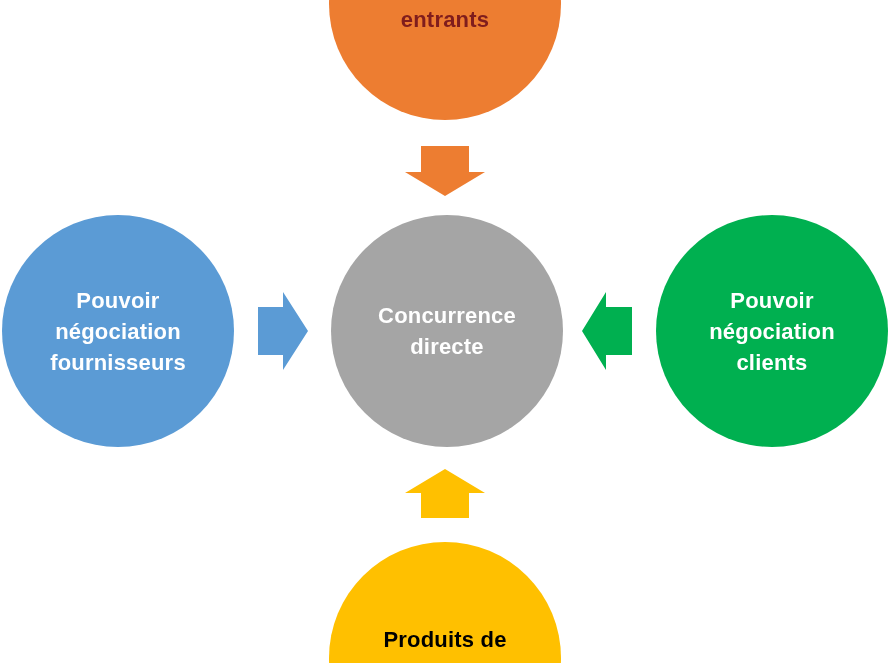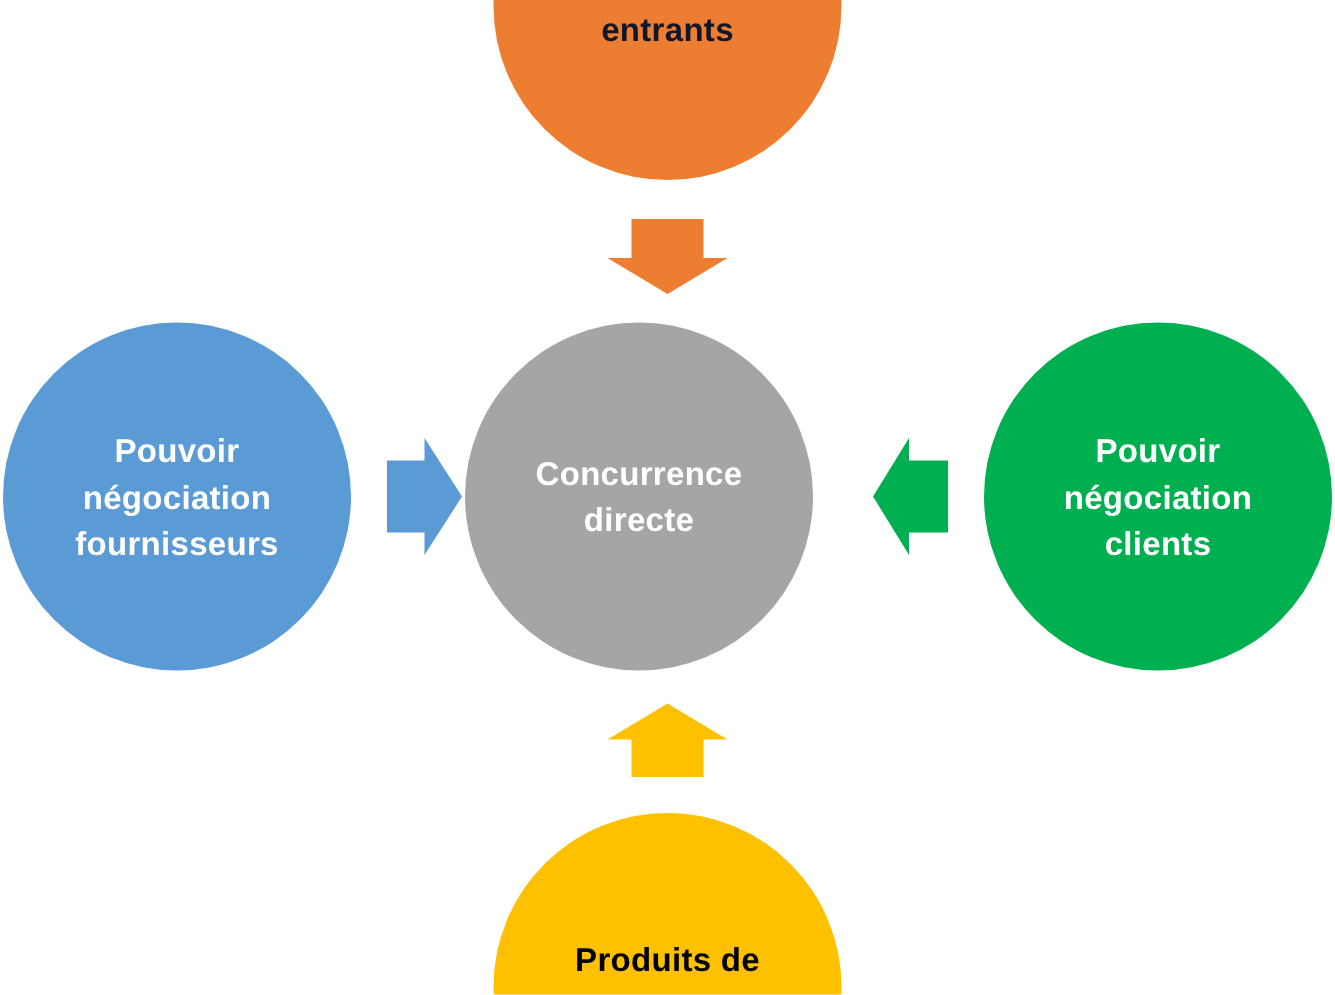--- a/index.html
+++ b/index.html
@@ -34,21 +34,21 @@
       box-sizing: border-box;
     }
     .circle .label {
       color: #ffffff;
       font-weight: bold;
       font-size: 22px;
       line-height: 31px;
       white-space: pre-line;
       letter-spacing: 0.2px;
     }
-    #c-center { left: 310px; top: 215px; align-items: center; }
+    #c-center { left: 331px; top: 215px; align-items: center; }
     #c-left   { left: 2px;   top: 215px; }
     #c-right  { left: 656px; top: 215px; }
     #c-top    { left: 329px; top: -112px; }
     #c-bottom { left: 329px; top: 542px; }
 
     
     #c-top { align-items: flex-end; padding-bottom: 85px; }
     
     #c-bottom { align-items: flex-start; padding-top: 82px; }
 
@@ -56,21 +56,21 @@
       position: absolute;
       overflow: visible;
     }
   </style>
 </head>
 <body style="background: rgb(255, 255, 255);">
 
 <div id="stage">
 
   <div class="circle" id="c-top" style="background: rgb(237, 125, 49);">
-    <span class="label" style="color: #0f172a;">entrants</span>
+    <span class="label" style="color: #7f1d1d;">entrants</span>
   </div>
 
   <div class="circle" id="c-left" style="background: rgb(91, 155, 213);">
     <span class="label" style="color: rgb(255, 255, 255);">Pouvoir
 négociation
 fournisseurs</span>
   </div>
 
   <div class="circle" id="c-center" style="background: rgb(165, 165, 165);">
     <span class="label" style="color: rgb(255, 255, 255);">Concurrence

